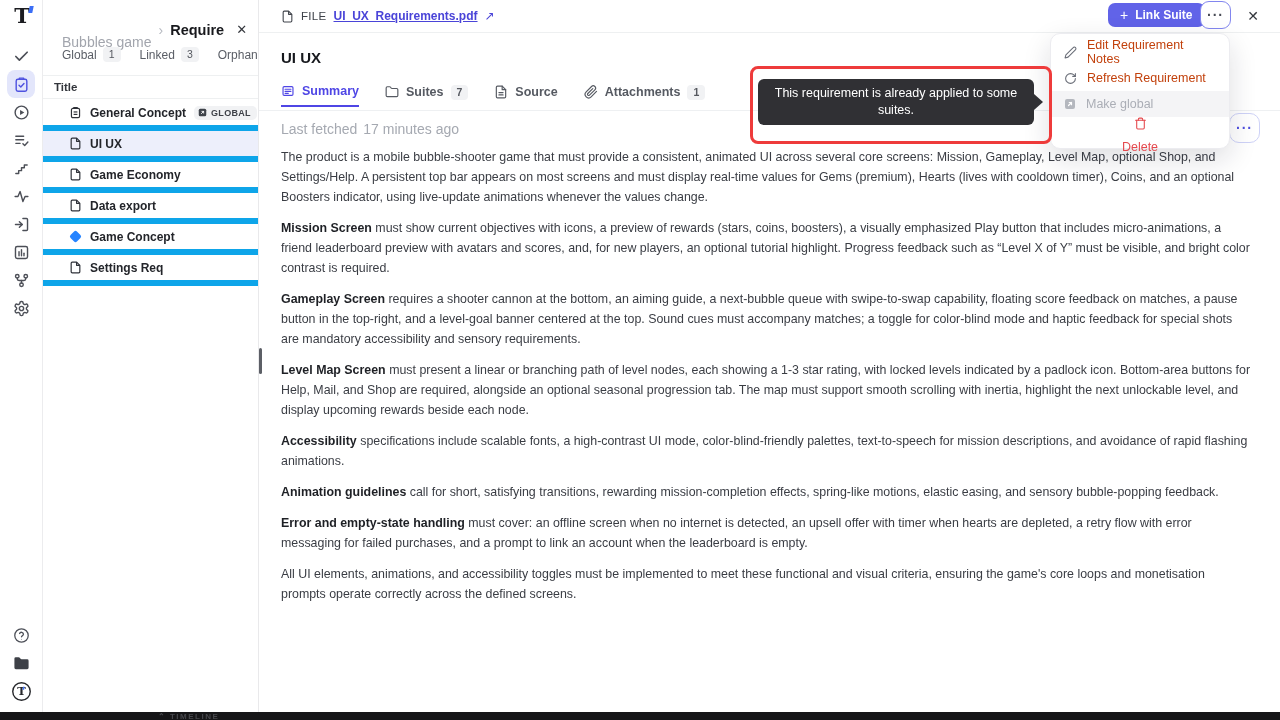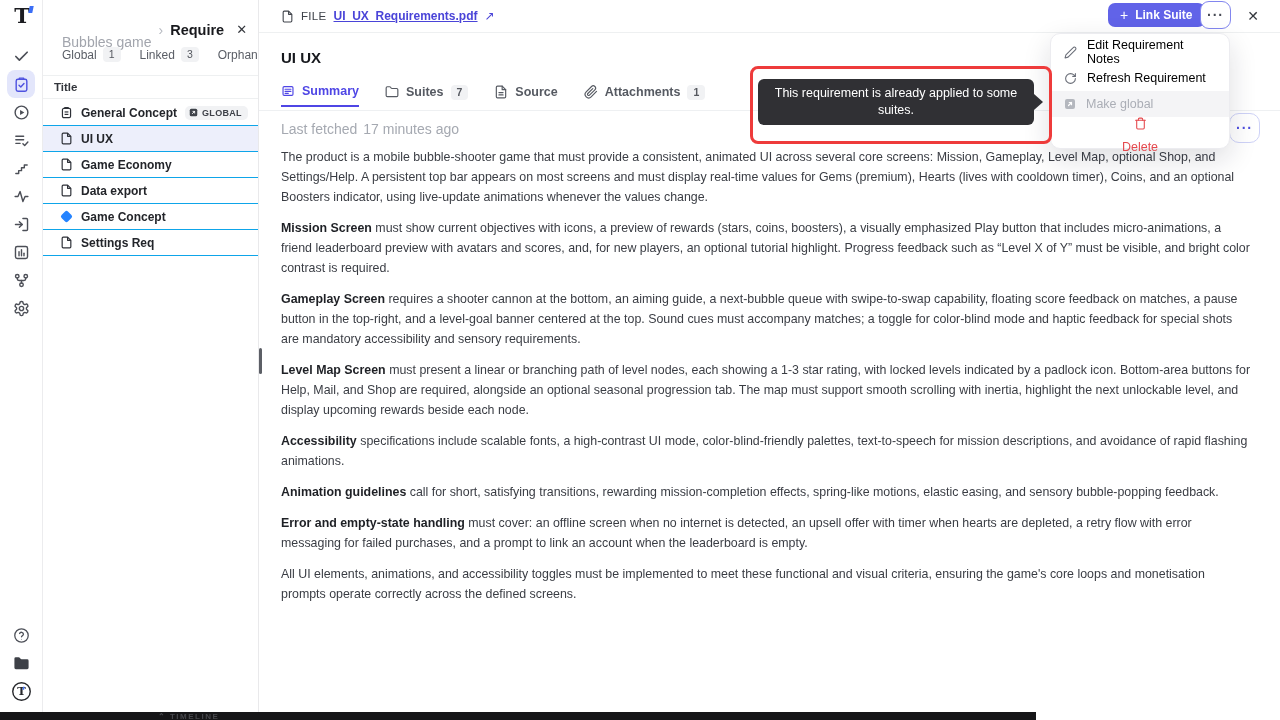--- a/index.html
+++ b/index.html
@@ -20,21 +20,21 @@
   .crumb-project{font-size:14px;color:#a2a5ad;margin-top:25px;}
   .crumb-sep{font-size:14px;color:#b6b9c0;}
   .crumb-current{font-size:14.5px;font-weight:700;color:#17181c;}
   .crumb-close{font-size:13px;color:#34373d;margin-left:5px;cursor:pointer;line-height:1;}
   .ptabs{position:absolute;left:20px;top:47px;display:flex;align-items:center;gap:19px;white-space:nowrap;}
   .ptab{display:flex;align-items:center;gap:6px;font-size:12px;color:#5a5e66;cursor:pointer;}
   .badge{background:#f1f2f4;color:#55585f;border-radius:4px;padding:1px 6px;font-size:10.5px;line-height:13px;}
   .col-head{position:absolute;left:0;top:75px;width:216px;height:24px;border-top:1px solid #eef0f1;border-bottom:1px solid #eef0f1;
             display:flex;align-items:center;padding-left:12px;box-sizing:border-box;font-size:11.5px;font-weight:700;color:#32353b;}
   .rows{position:absolute;left:0;top:100px;width:216px;}
-  .row{height:25px;border-bottom:1px solid #0ea5e9;display:flex;align-items:center;gap:8px;padding-left:18px;cursor:pointer;}
+  .row{height:25px;border-bottom:6px solid #0ea5e9;display:flex;align-items:center;gap:8px;padding-left:27px;cursor:pointer;}
   .row.selected{background:#edeffb;}
   .row .ticon{color:#2e3138;flex:0 0 auto;}
   .row .rtitle{font-size:12px;font-weight:600;color:#23252a;white-space:nowrap;}
   .gbadge{display:flex;align-items:center;gap:4px;background:#f1f2f4;border-radius:5px;padding:2px 6px 2px 4px;}
   .gbadge .gtxt{font-size:9px;font-weight:700;color:#3e4148;letter-spacing:.3px;}
   .diamond{width:9px;height:9px;background:#2684ff;border-radius:2px;transform:rotate(45deg);margin:0 2px;}
   
   .main{position:absolute;left:258px;top:0;width:1212px;height:712px;background:#fff;}
   .file-row{position:absolute;left:0;top:0;width:1022px;height:33px;border-bottom:1px solid #eef0f1;
             display:flex;align-items:center;gap:7px;padding-left:23px;box-sizing:border-box;}
@@ -59,36 +59,36 @@
   .btn-more-meta{position:absolute;left:971px;top:113px;width:31px;height:30px;border:1px solid #ced2f7;border-radius:10px;
                  background:#fff;display:flex;align-items:center;justify-content:center;cursor:pointer;
                  color:#4f4fe0;font-size:14px;font-weight:700;letter-spacing:1px;line-height:1;box-sizing:border-box;}
   .content{position:absolute;left:23px;top:147px;width:970px;}
   .content p{margin:0 0 11px 0;font-size:12.4px;line-height:20px;color:#3a3d44;}
   .content b{color:#1e2025;font-weight:700;}
   .scroll-thumb{position:absolute;left:1px;top:348px;width:3px;height:26px;background:#5c5f66;border-radius:2px;cursor:pointer;}
   
   .menu{position:absolute;left:792px;top:33px;width:178px;background:#fff;border:1px solid #ececf0;border-radius:10px;
         box-shadow:0 10px 28px rgba(20,20,40,.14);padding:5px 0;z-index:40;}
-  .mitem{height:26px;display:flex;align-items:center;gap:10px;padding:0 13px;font-size:12.5px;color:#000000;cursor:pointer;}
+  .mitem{height:26px;display:flex;align-items:center;gap:10px;padding:0 13px;font-size:12.5px;color:#c2410c;cursor:pointer;}
   .mitem .micon{color:#6a6e78;display:flex;}
   .mitem.disabled{background:#f4f4f6;color:#abaeb6;}
   .mitem.disabled .micon{color:#b4b7be;}
   .mitem.danger{color:#e5484d;flex-direction:column;}
   .mitem.danger .micon{color:#e5484d;}
   
   .tooltip{position:absolute;left:758px;top:79px;width:276px;min-height:34px;background:#303034;border-radius:6px;
            color:#fff;font-size:12.5px;line-height:17px;text-align:center;padding:6px 12px;box-sizing:border-box;
            display:flex;align-items:center;justify-content:center;z-index:45;}
   .tooltip:after{content:"";position:absolute;right:-9px;top:50%;margin-top:-8px;border:8px solid transparent;
                  border-left:9px solid #303034;border-right:none;}
   .redbox{position:absolute;left:750px;top:66px;width:302px;height:78px;border:3px solid #ee3b3b;border-radius:8px;
           z-index:60;pointer-events:none;box-sizing:border-box;}
   
-  .timeline{position:absolute;left:0;bottom:0;width:1036px;height:8px;background:#161618;z-index:70;overflow:hidden;cursor:pointer;}
+  .timeline{position:absolute;left:0;bottom:0;width:1280px;height:8px;background:#161618;z-index:70;overflow:hidden;cursor:pointer;}
   .timeline span{position:absolute;left:158px;top:0;font-size:8px;font-weight:700;letter-spacing:1.5px;color:#46474c;line-height:9px;}
 </style>
 </head>
 <body>
 
 <div id="app">
 
   <div class="rail">
     <div class="logo">T<i></i></div>
 

